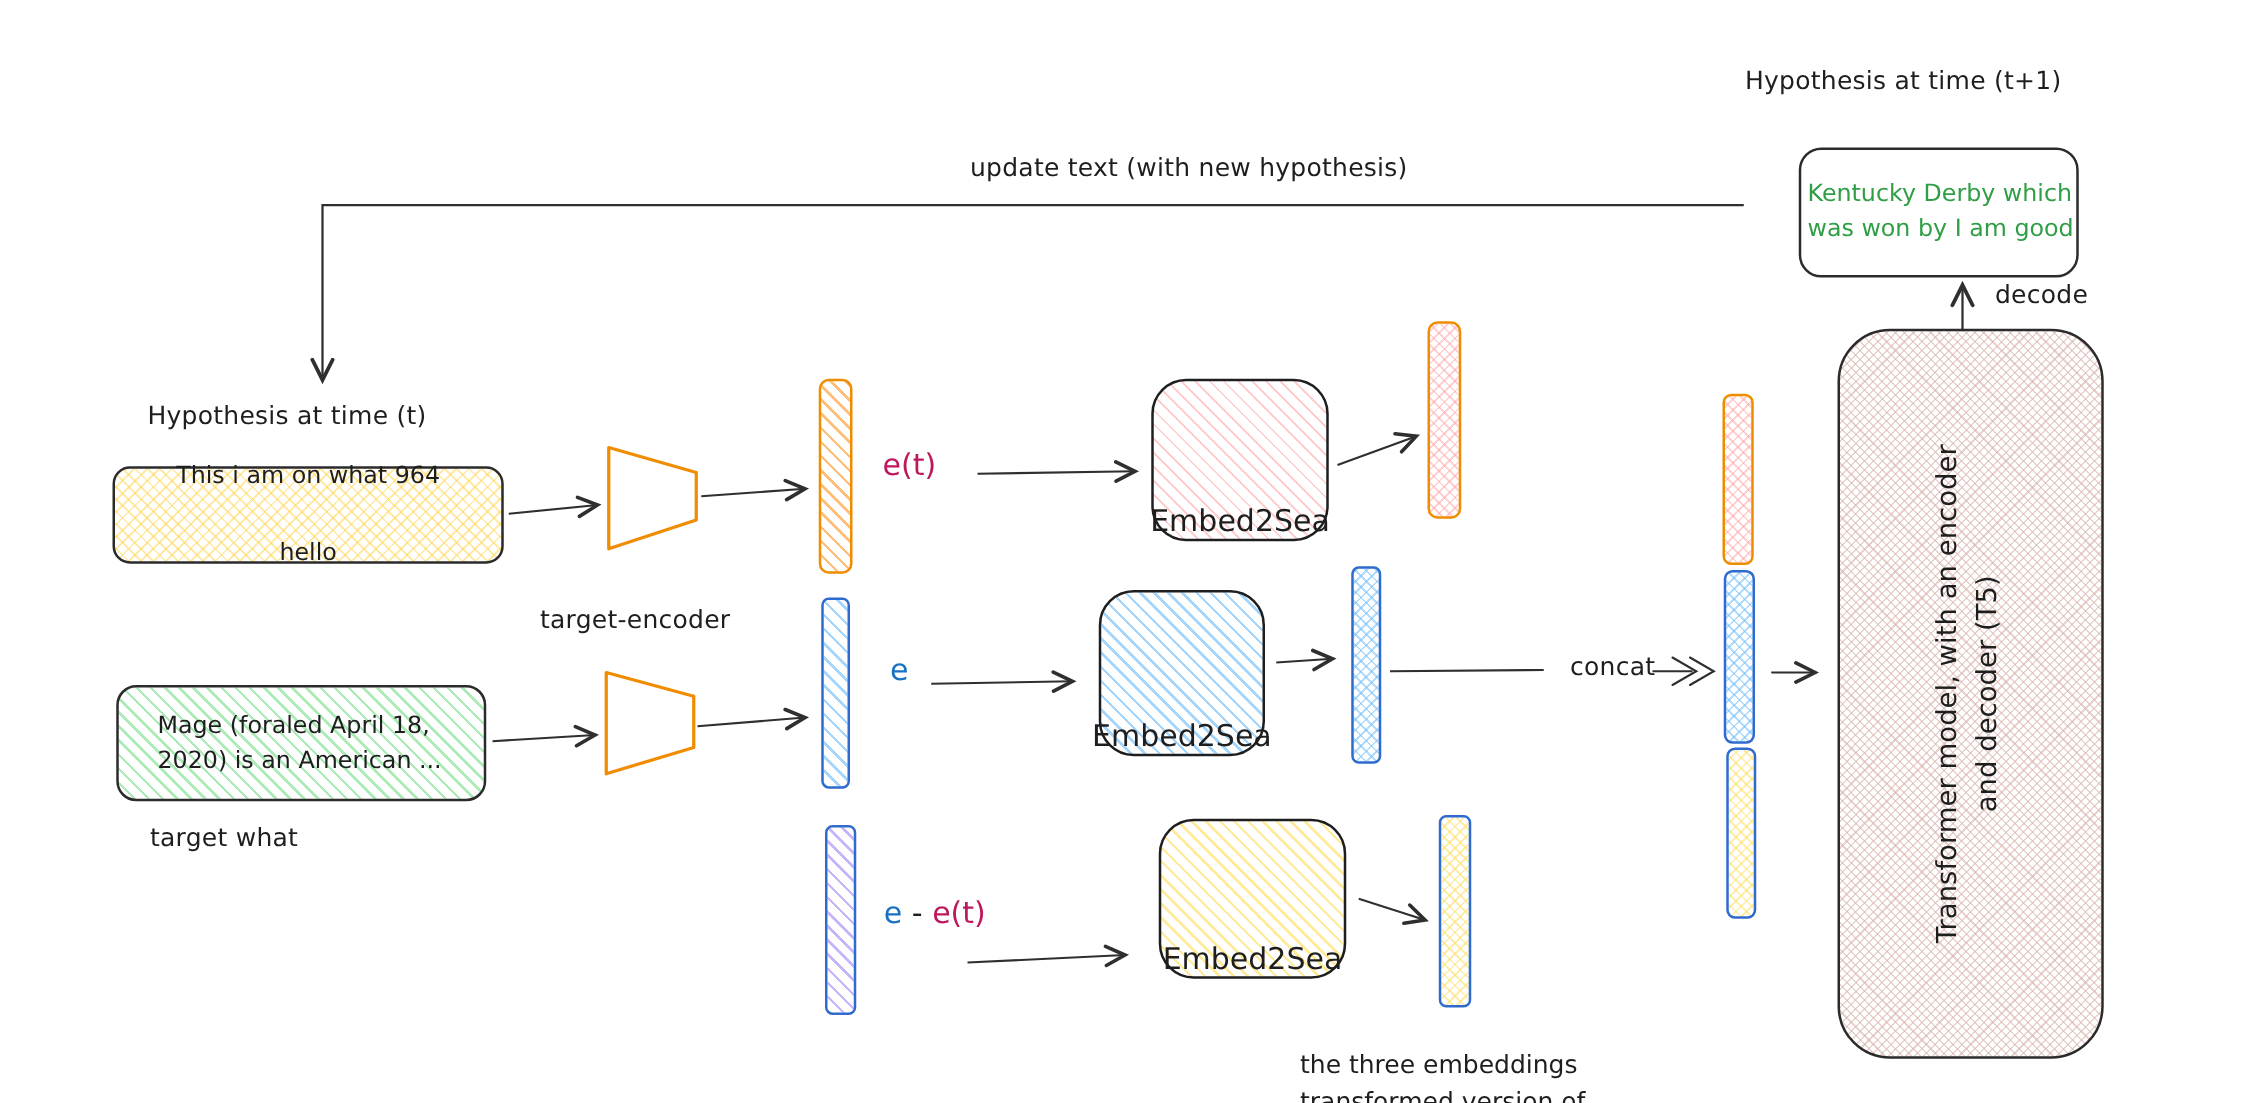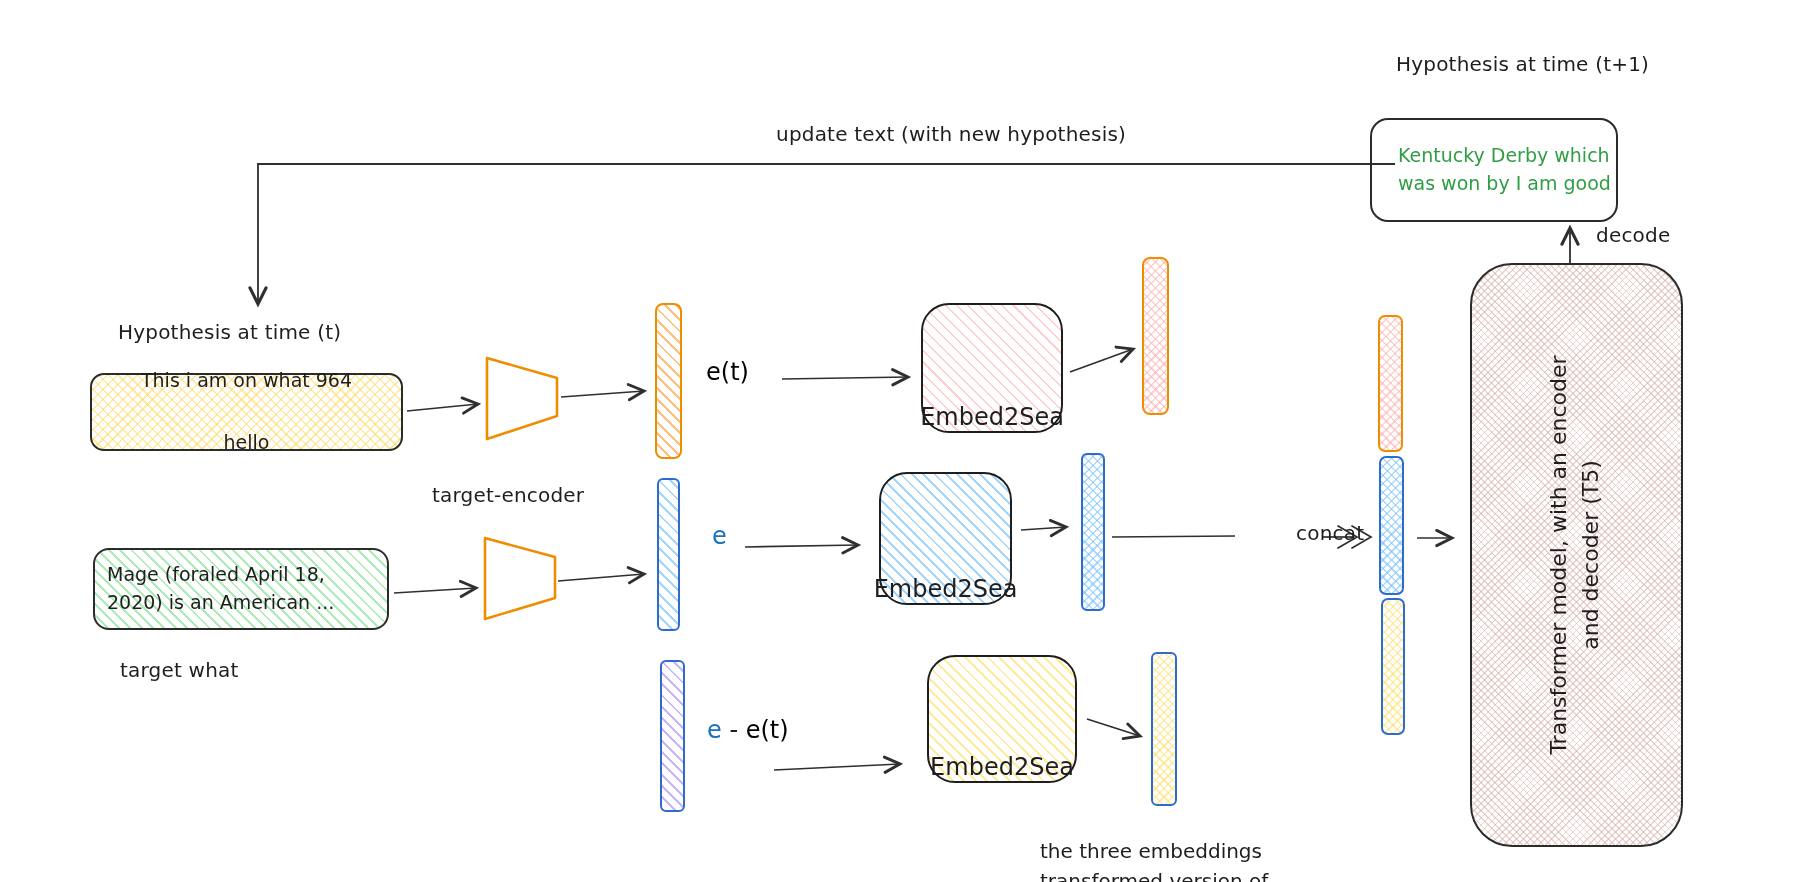--- a/index.html
+++ b/index.html
@@ -45,21 +45,21 @@
   .xh-blue{background-image:
     repeating-linear-gradient(45deg,rgba(116,192,252,.55) 0 1.5px,transparent 1.5px 6px),
     repeating-linear-gradient(-45deg,rgba(116,192,252,.55) 0 1.5px,transparent 1.5px 6px);}
   .xh-yellow{background-image:
     repeating-linear-gradient(45deg,rgba(255,224,102,.55) 0 1.5px,transparent 1.5px 6px),
     repeating-linear-gradient(-45deg,rgba(255,224,102,.55) 0 1.5px,transparent 1.5px 6px);}
   .xh-rose{background-image:
     repeating-linear-gradient(45deg,rgba(214,176,168,.55) 0 1.2px,transparent 1.2px 5px),
     repeating-linear-gradient(-45deg,rgba(214,176,168,.55) 0 1.2px,transparent 1.2px 5px);}
 
-  .c-orange{color:#000000;}
+  .c-orange{color:#be185d;}
   .c-blue{color:#1971c2;}
   .c-green{color:#2f9e44;}
   .big{font-size:24px;font-weight:500;}
 
   #transformer-text{
     position:absolute;left:1296px;top:502px;width:560px;height:66px;
     transform:rotate(-90deg);transform-origin:50% 50%;
     text-align:center;font-size:22px;line-height:1.45;white-space:nowrap;
   }
 </style>
@@ -97,37 +97,37 @@
     <line x1="1417" y1="518" x2="1452" y2="518" stroke="#2f2f2f" stroke-width="1.7" marker-end="url(#ah)"></line>
 
     <line x1="1570" y1="245" x2="1570" y2="208" stroke="#2f2f2f" stroke-width="1.8" marker-end="url(#ah)"></line>
 
     <polygon points="487,338 557,358 557,396 487,419" fill="#ffffff" stroke="#f08c00" stroke-width="2.6" stroke-linejoin="round"></polygon>
     <polygon points="485,518 555,537 555,578 485,599" fill="#ffffff" stroke="#f08c00" stroke-width="2.6" stroke-linejoin="round"></polygon>
   </svg>
 
   <div class="abs lbl" style="left:1396px;top:32px">Hypothesis at time (t+1)</div>
 
-  <div class="roundbox" style="left:1370px;top:98px;width:248px;height:104px;border-radius:18px;padding-left:26px">
+  <div class="roundbox" style="left:1439px;top:98px;width:224px;height:104px;border-radius:18px;padding-left:5px">
     <div class="line c-green">Kentucky Derby which</div>
     <div class="line c-green">was won by I am good</div>
   </div>
 
   <div class="abs lbl" style="left:776px;top:102px">update text (with new hypothesis)</div>
 
   <div class="abs lbl" style="left:1596px;top:203px">decode</div>
 
   <div class="abs lbl" style="left:118px;top:300px">Hypothesis at time (t)</div>
 
   <div class="roundbox dg-yellowx center" style="left:90px;top:353px;width:313px;height:78px;border-radius:14px">
     <div class="line">This i am on what 964</div>
     <div class="line">hello</div>
   </div>
 
-  <div class="roundbox dg-green" style="left:93px;top:528px;width:296px;height:82px;border-radius:16px;padding-left:12px">
+  <div class="roundbox dg-green" style="left:93px;top:528px;width:296px;height:93px;border-radius:16px;padding-left:31px">
     <div class="line">Mage (foraled April 18,</div>
     <div class="line">2020) is an American ...</div>
   </div>
 
   <div class="abs lbl" style="left:120px;top:638px">target what</div>
 
   <div class="abs lbl" style="left:432px;top:463px">target-encoder</div>
 
   <div class="bar b-orange dg-orange" style="left:655px;top:283px;width:27px;height:156px"></div>
   <div class="bar b-blue dg-blue" style="left:657px;top:458px;width:23px;height:153px;border-radius:6px"></div>
@@ -148,21 +148,21 @@
     <span>Embed2Sea</span>
   </div>
   <div class="embedbox dg-yellowsoft" style="left:927px;top:635px;width:150px;height:128px">
     <span>Embed2Sea</span>
   </div>
 
   <div class="bar b-orange xh-pink" style="left:1142px;top:237px;width:27px;height:158px"></div>
   <div class="bar b-blue xh-blue" style="left:1081px;top:433px;width:24px;height:158px;border-radius:6px"></div>
   <div class="bar b-blue xh-yellow" style="left:1151px;top:632px;width:26px;height:154px;border-radius:6px"></div>
 
-  <div class="abs lbl" style="left:1296px;top:501px">concat</div>
+  <div class="abs lbl" style="left:1256px;top:501px">concat</div>
 
   <div class="abs" style="left:1040px;top:816px;font-size:20px;line-height:1.5">
     <div>the three embeddings</div>
     <div>transformed version of</div>
   </div>
 
   <div class="bar b-orange xh-pink" style="left:1378px;top:295px;width:25px;height:137px;border-radius:7px"></div>
   <div class="bar b-blue xh-blue" style="left:1379px;top:436px;width:25px;height:139px;border-radius:7px"></div>
   <div class="bar b-blue xh-yellow" style="left:1381px;top:578px;width:24px;height:137px;border-radius:7px"></div>
 

